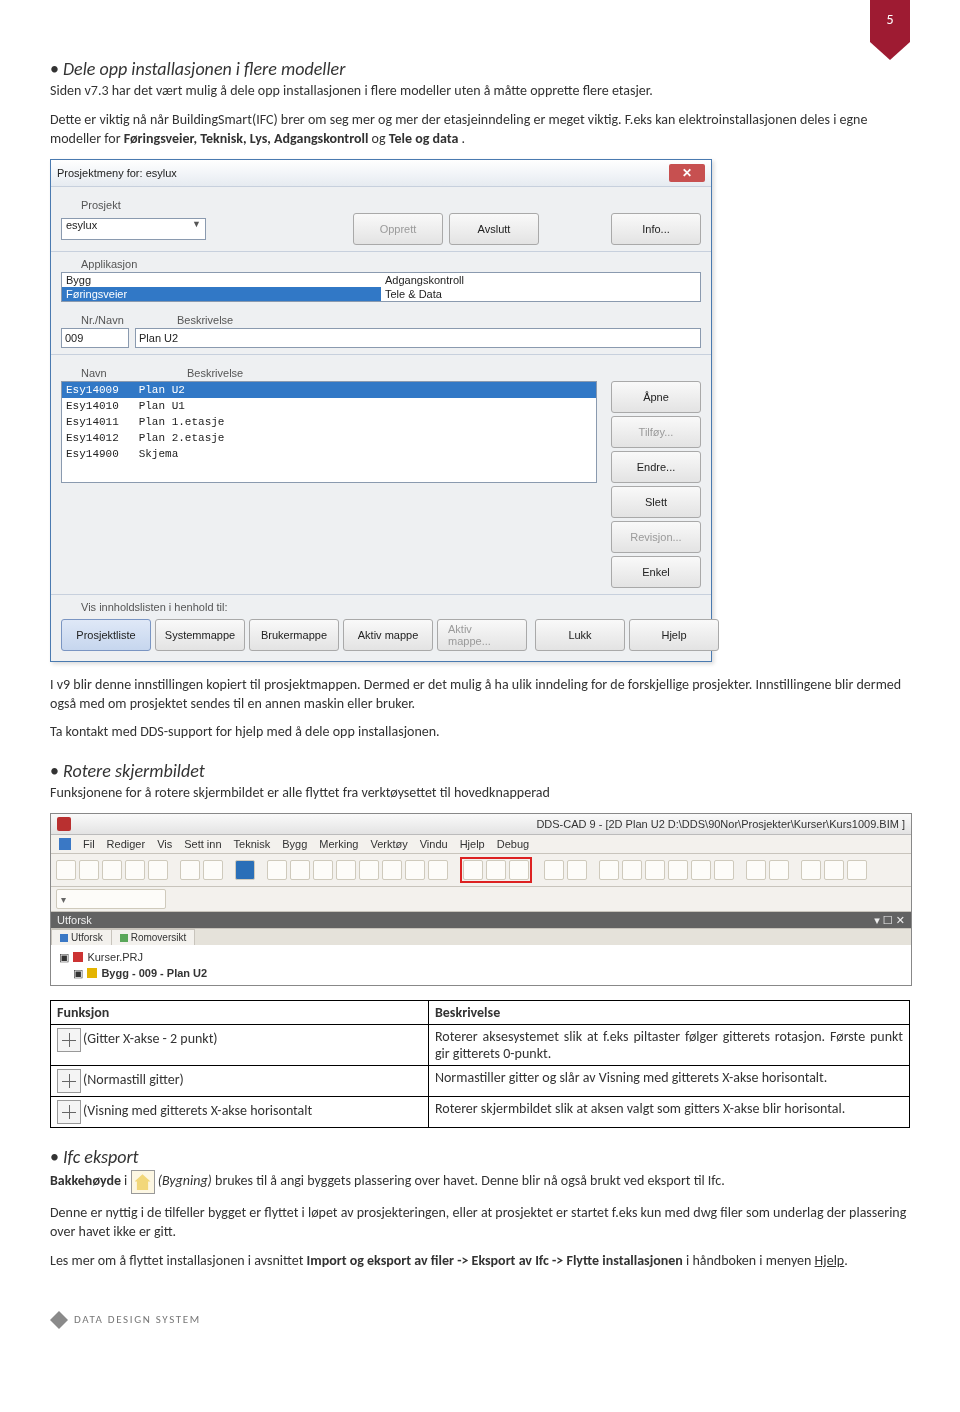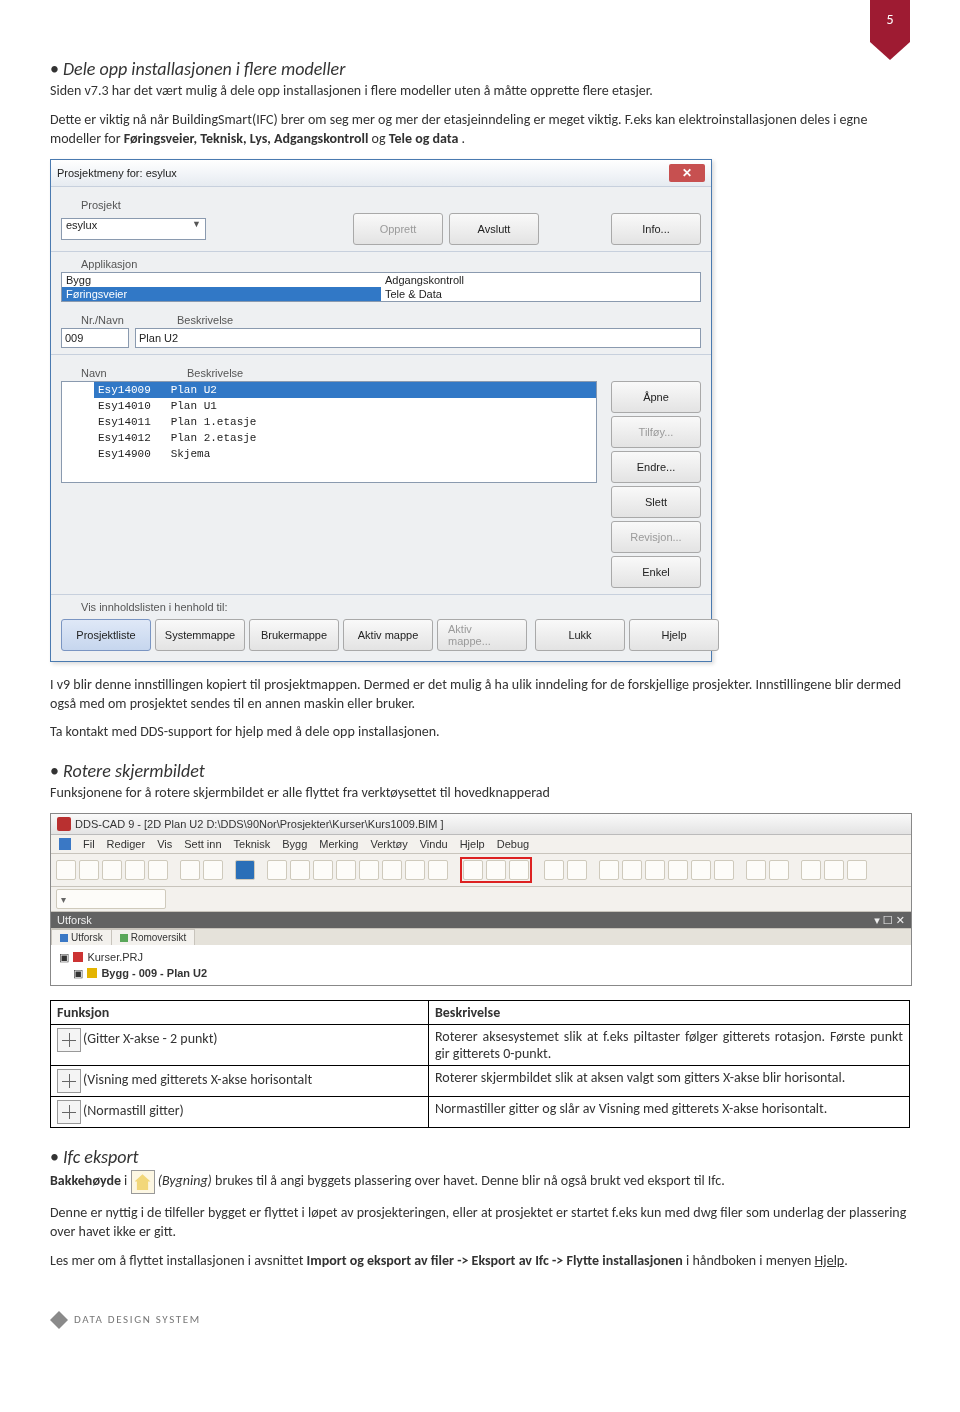--- a/index.html
+++ b/index.html
@@ -82,31 +82,31 @@
   .btn.sel{background:linear-gradient(#dfe8f7,#c6d6ee);border-color:#7a95c2;}
   .btn.dis{color:#9a9a9a;}
   .hr{border-top:1px solid #c7d0dd;margin:6px -10px;}
   .cols{display:flex;}
   .cols>div{flex:1;}
   .applist{background:#fff;border:1px solid #8a9aaf;padding:0;}
   .applist .r{padding:1px 4px;}
   .applist .r.hl{background:#3178c6;color:#fff;}
   .tiny{background:#fff;border:1px solid #8a9aaf;height:18px;padding:0 3px;display:flex;align-items:center;font-size:11px;}
   .filelist{background:#fff;border:1px solid #8a9aaf;height:100px;font-family:"Courier New",monospace;font-size:11px;}
-  .filelist .r{padding:0 4px;line-height:16px;white-space:pre;margin-left:32px;}
+  .filelist .r{padding:0 4px;line-height:16px;white-space:pre;}
   .filelist .r.hl{background:#3178c6;color:#fff;}
   .rightcol{display:flex;flex-direction:column;gap:3px;margin-left:8px;}
   .bottombar{display:flex;gap:4px;align-items:center;margin-top:6px;}
 
   
   .app {
     width:860px;border:1px solid #888;background:#eceae7;
     font-family:Tahoma,Arial,sans-serif;font-size:11px;margin:6px 0 14px 0;
   }
-  .app-title{background:linear-gradient(#fafafa,#e3e3e3);border-bottom:1px solid #bbb;padding:3px 6px;display:flex;align-items:center;gap:4px;}
+  .app-title{background:linear-gradient(#fafafa,#e3e3e3);border-bottom:1px solid #bbb;padding:3px 6px;display:flex;align-items:center;gap:4px;justify-content:space-between;}
   .app-title .ico{width:14px;height:14px;background:#b93030;border-radius:2px;}
   .menu{display:flex;gap:12px;padding:3px 8px;background:#f3f1ed;border-bottom:1px solid #c8c4bc;}
   .toolbar{display:flex;gap:3px;padding:3px 5px;background:#f3f1ed;border-bottom:1px solid #c8c4bc;flex-wrap:wrap;align-items:center;}
   .tb{width:18px;height:18px;background:#fdfcf9;border:1px solid #cfcabc;border-radius:2px;display:flex;align-items:center;justify-content:center;font-size:10px;color:#666;}
   .sep{width:6px;}
   .sidepanel{background:#626262;color:#eee;padding:2px 6px;font-size:11px;}
   .tabbar{display:flex;background:#e5e2da;border-top:1px solid #c8c4bc;}
   .tab{padding:2px 8px;border:1px solid #c8c4bc;border-bottom:none;background:#f3f1ed;margin-right:-1px;font-size:10px;display:flex;align-items:center;gap:3px;}
   .sq{width:8px;height:8px;}
   .tree{background:#fff;padding:4px 8px;font-size:11px;line-height:16px;}
@@ -324,26 +324,26 @@
   <tbody>
       <tr>
     <th style="width:44%">Funksjon</th>
     <th>Beskrivelse</th>
   </tr>
   <tr>
     <td><span class="ticon g1"></span><span>(Gitter X-akse - 2 punkt)</span></td>
     <td style="text-align:justify">Roterer aksesystemet slik at f.eks piltaster følger gitterets rotasjon. Første punkt gir gitterets 0-punkt.</td>
   </tr>
   <tr>
+    <td><span class="ticon g1"></span><span>(Normastill gitter)</span></td>
+    <td>Normastiller gitter og slår av Visning med gitterets X-akse horisontalt.</td>
+  </tr>
+  <tr>
     <td><span class="ticon g1"></span><span>(Visning med gitterets X-akse horisontalt</span></td>
     <td style="text-align:justify">Roterer skjermbildet slik at aksen valgt som gitters X-akse blir horisontal.</td>
-  </tr>
-  <tr>
-    <td><span class="ticon g1"></span><span>(Normastill gitter)</span></td>
-    <td>Normastiller gitter og slår av Visning med gitterets X-akse horisontalt.</td>
   </tr>
 </tbody>
   </table>
 
 <h2 class="section">Ifc eksport</h2>
 <p>
   <span class="bold">Bakkehøyde</span><span> i </span>
   <span class="house"></span>
   <span style="font-style:italic"> (Bygning)</span><span> brukes til å angi byggets plassering over havet. Denne blir nå også brukt ved eksport til Ifc.</span>
 </p>

